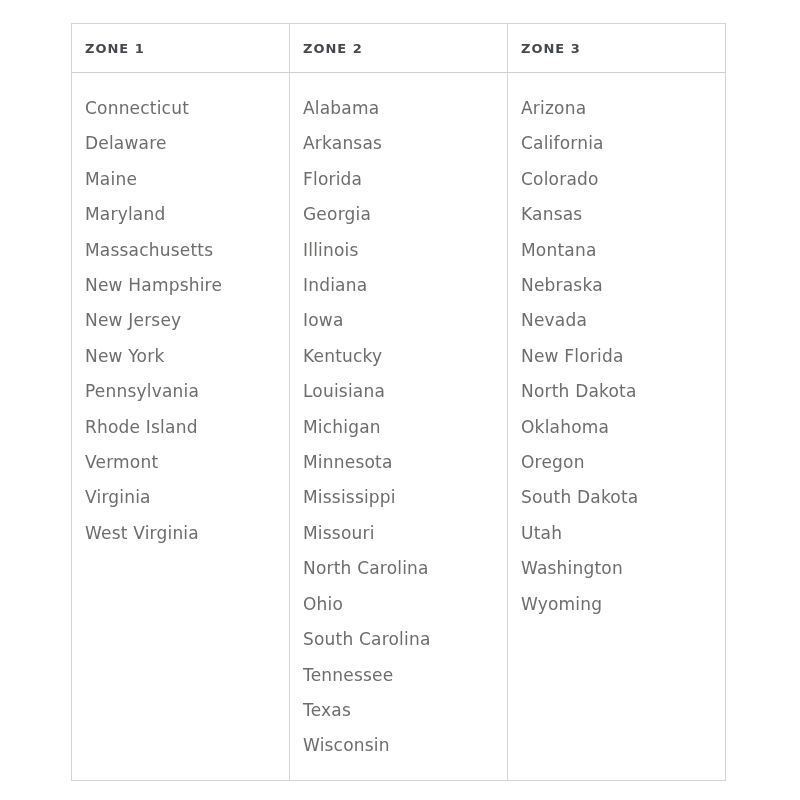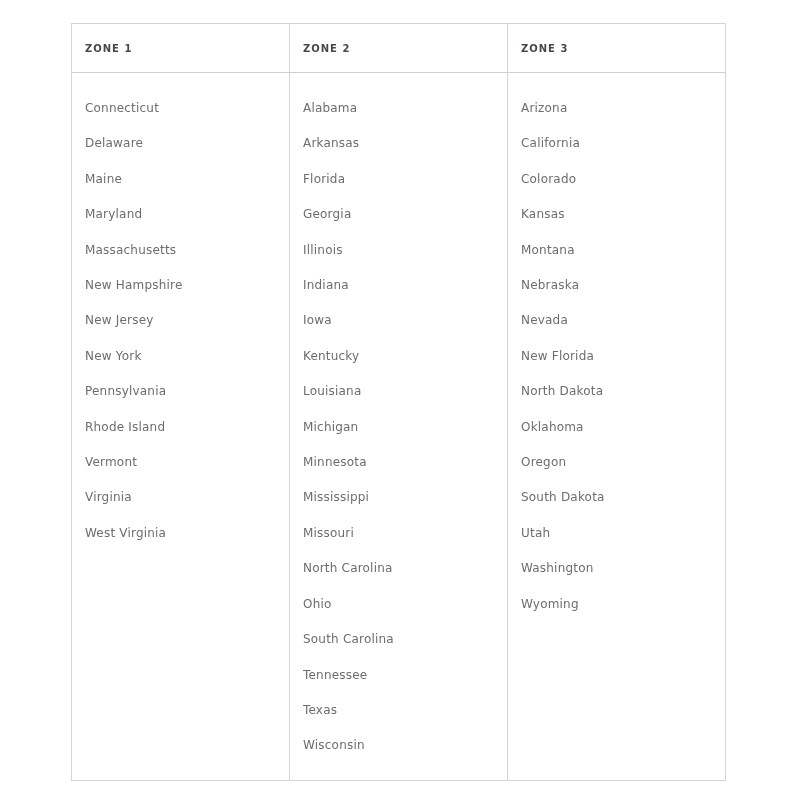--- a/index.html
+++ b/index.html
@@ -32,21 +32,21 @@
     display: flex;
     border-bottom: 1px solid var(--header-border);
   }
   .header-cell {
     flex: 1 1 0;
     height: 48px;
     display: flex;
     align-items: center;
     padding-left: 13px;
     border-right: 1px solid var(--border);
-    font-size: 10px;
+    font-size: 13px;
     font-weight: bold;
     letter-spacing: 1px;
     color: var(--header-text);
     text-transform: uppercase;
   }
   .header-cell:last-child { border-right: none; }
   .body-row {
     display: flex;
     align-items: stretch;
   }
@@ -55,21 +55,21 @@
     padding: 18px 10px 16px 13px;
     border-right: 1px solid var(--border);
   }
   .body-cell:last-child { border-right: none; }
   .state-list {
     margin: 0;
     padding: 0;
     list-style: none;
   }
   .state-item {
-    font-size: 12px;
+    font-size: 17px;
     line-height: 35.4px;
     letter-spacing: 0.2px;
     color: var(--body-text);
     white-space: nowrap;
   }
 </style>
 </head>
 <body>
 
 <div class="page">

